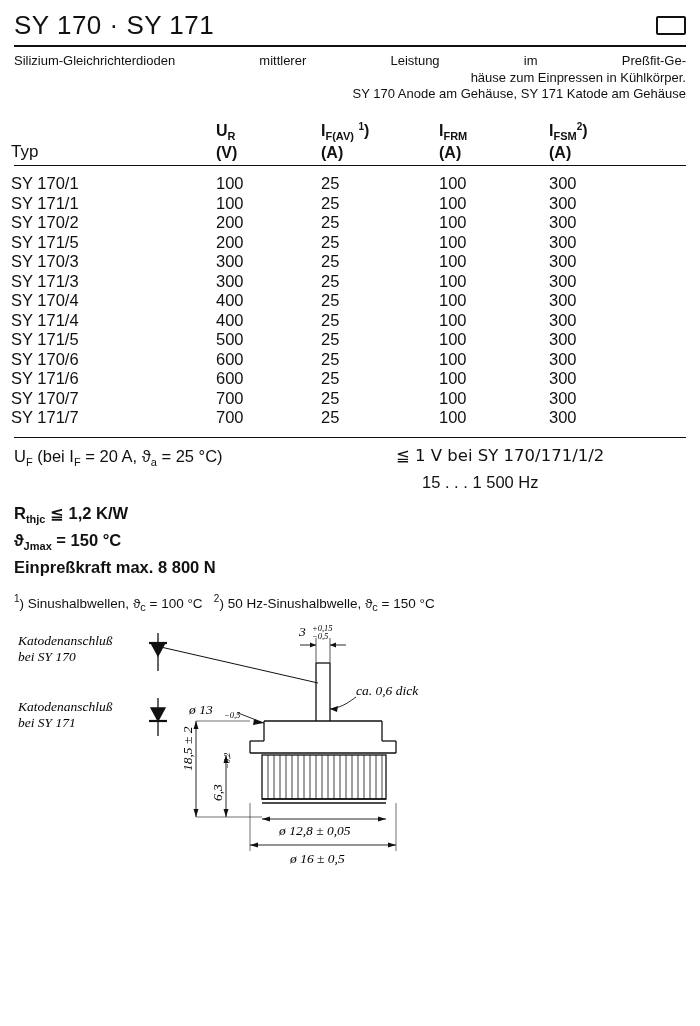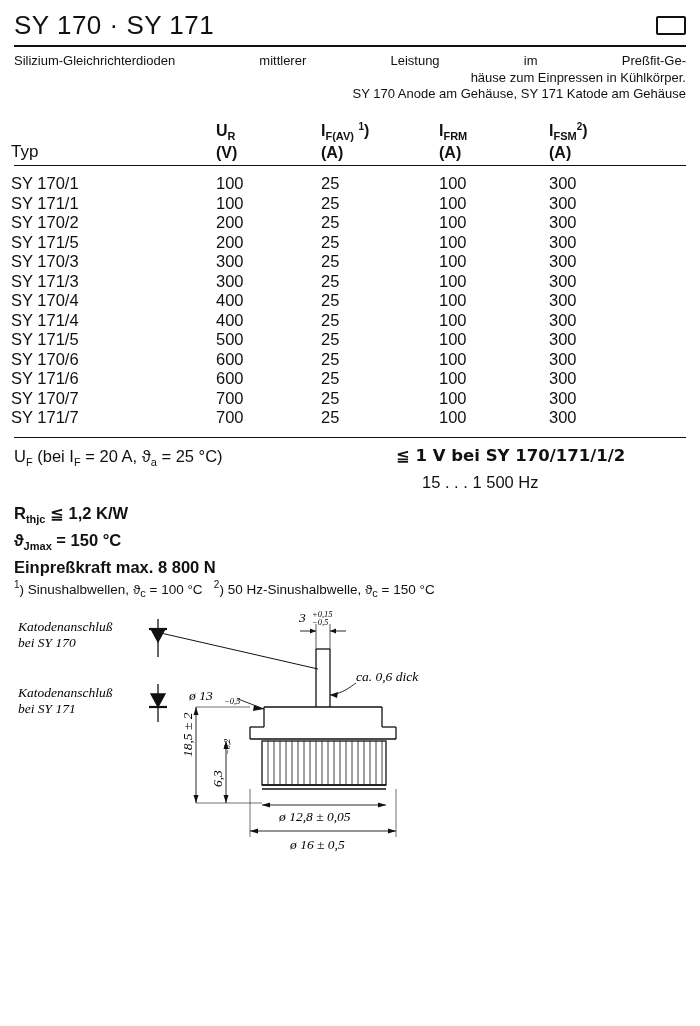--- a/index.html
+++ b/index.html
@@ -109,23 +109,23 @@
     top: 0;
     white-space: nowrap;
   }
   .spec-cont {
     margin-left: 382px;
     white-space: nowrap;
   }
   .spec-indent { margin-left: 408px; }
   .small-note {
     font-size: 13.5px;
-    margin-top: 0;
-  }
-  .le { font-family: "DejaVu Sans", sans-serif; font-weight: bold; }
+    margin-top: 14px;
+  }
+  .le { font-family: "DejaVu Sans", sans-serif; }
 
   
   .drawing {
     position: relative;
     margin: 8px 0 0 0;
     height: 250px;
   }
   .drawing svg { display: block; }
   .hand {
     font-family: "Liberation Serif", serif;

